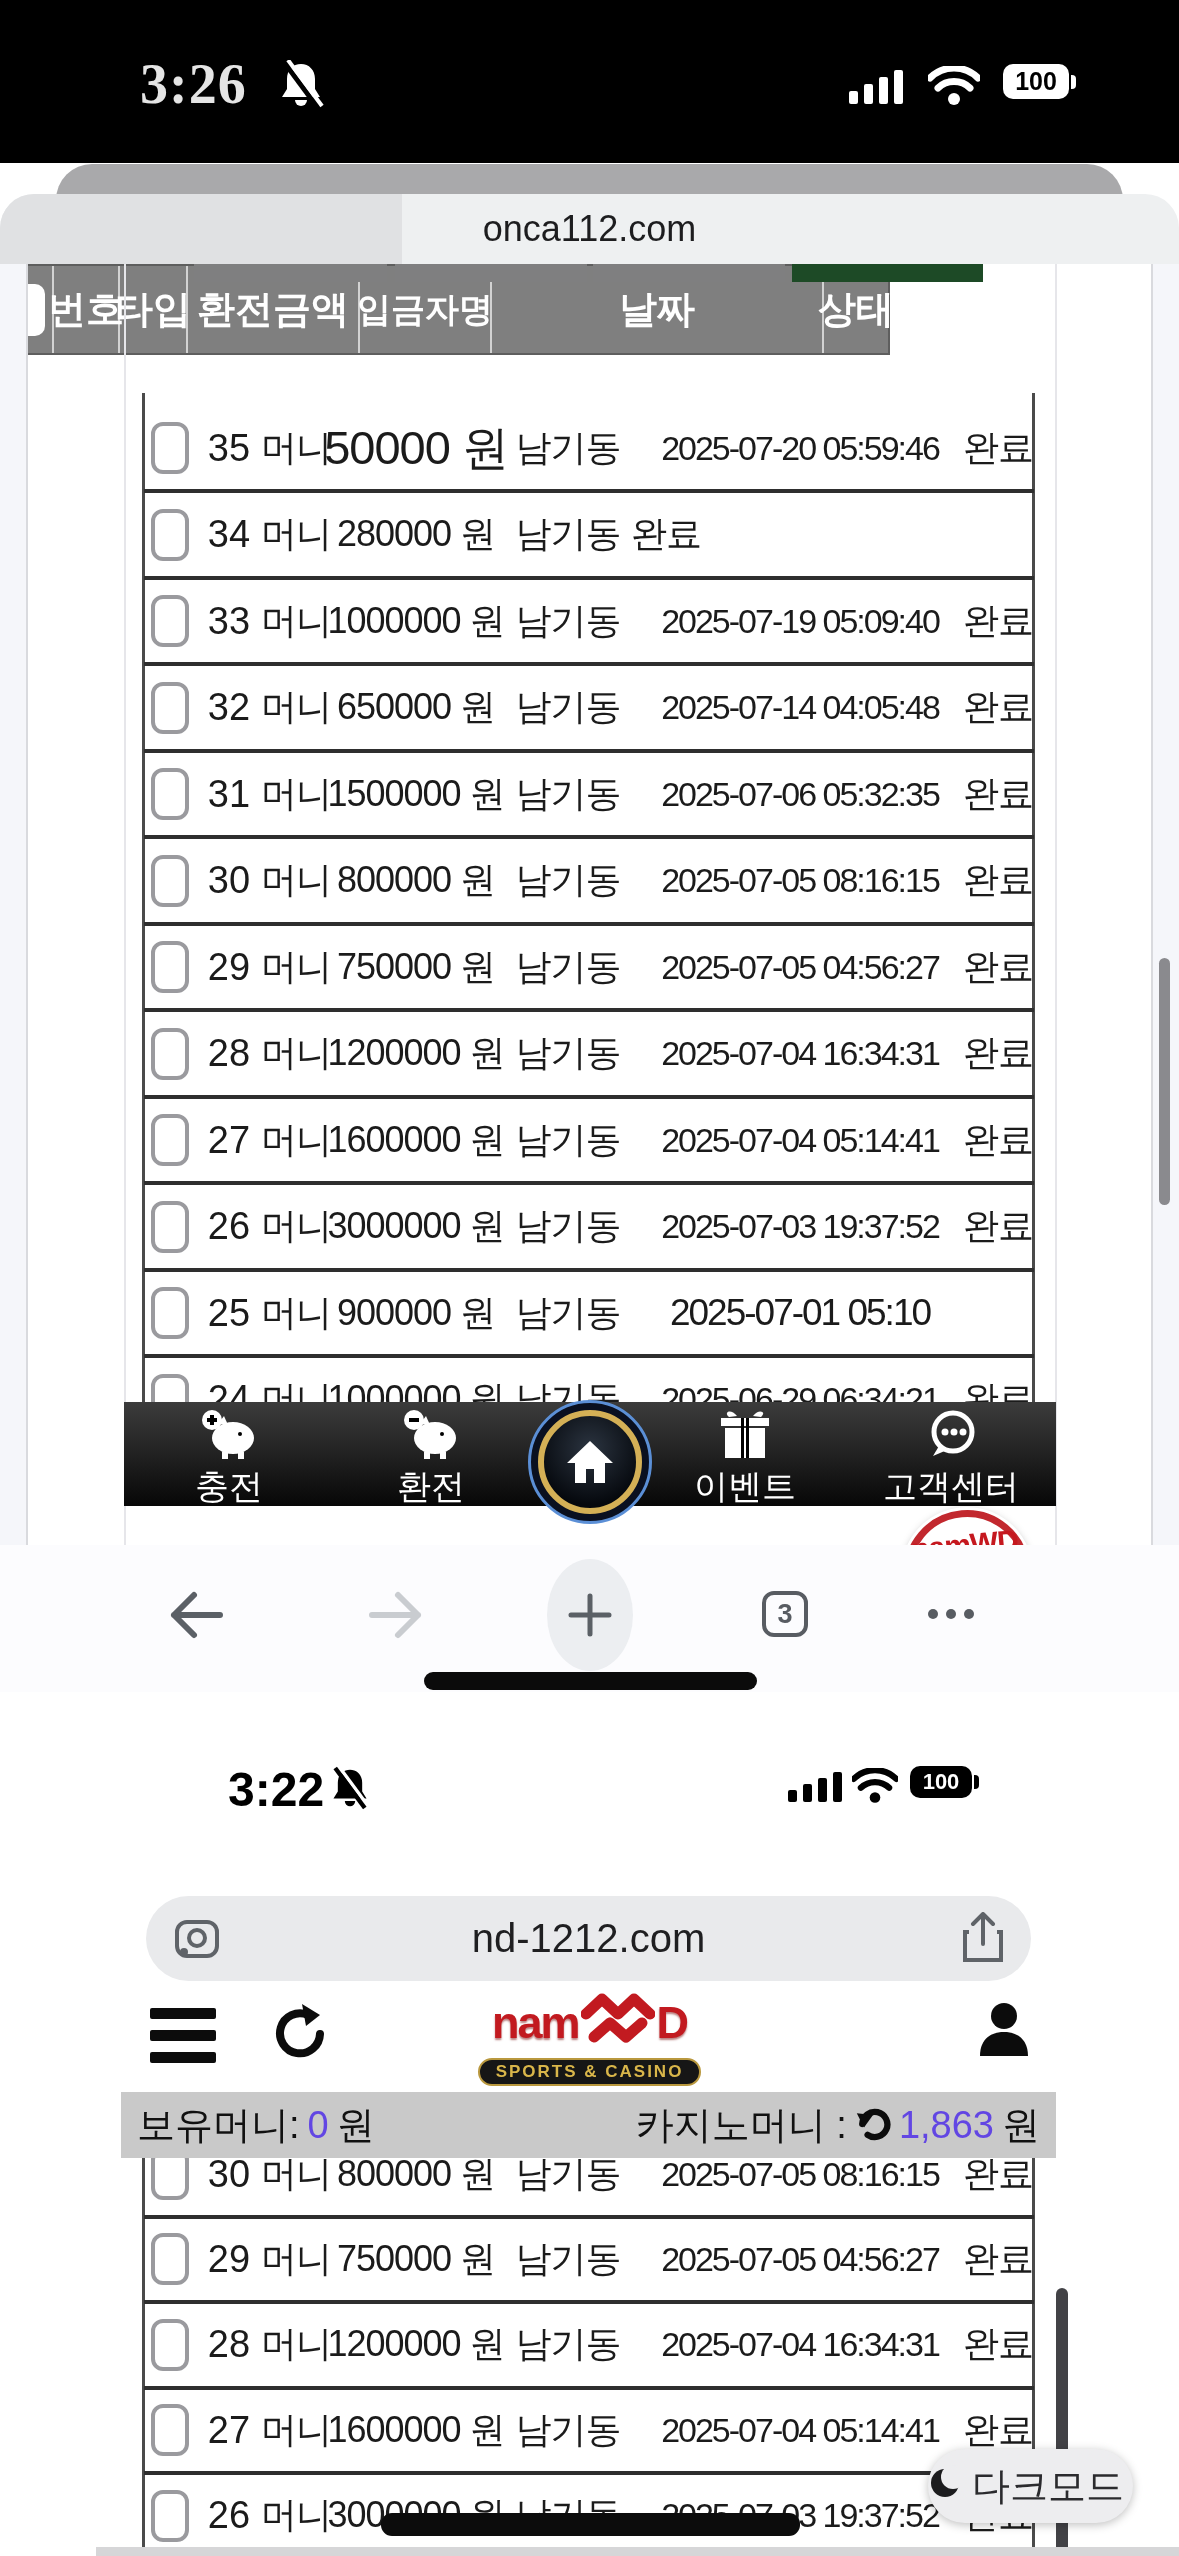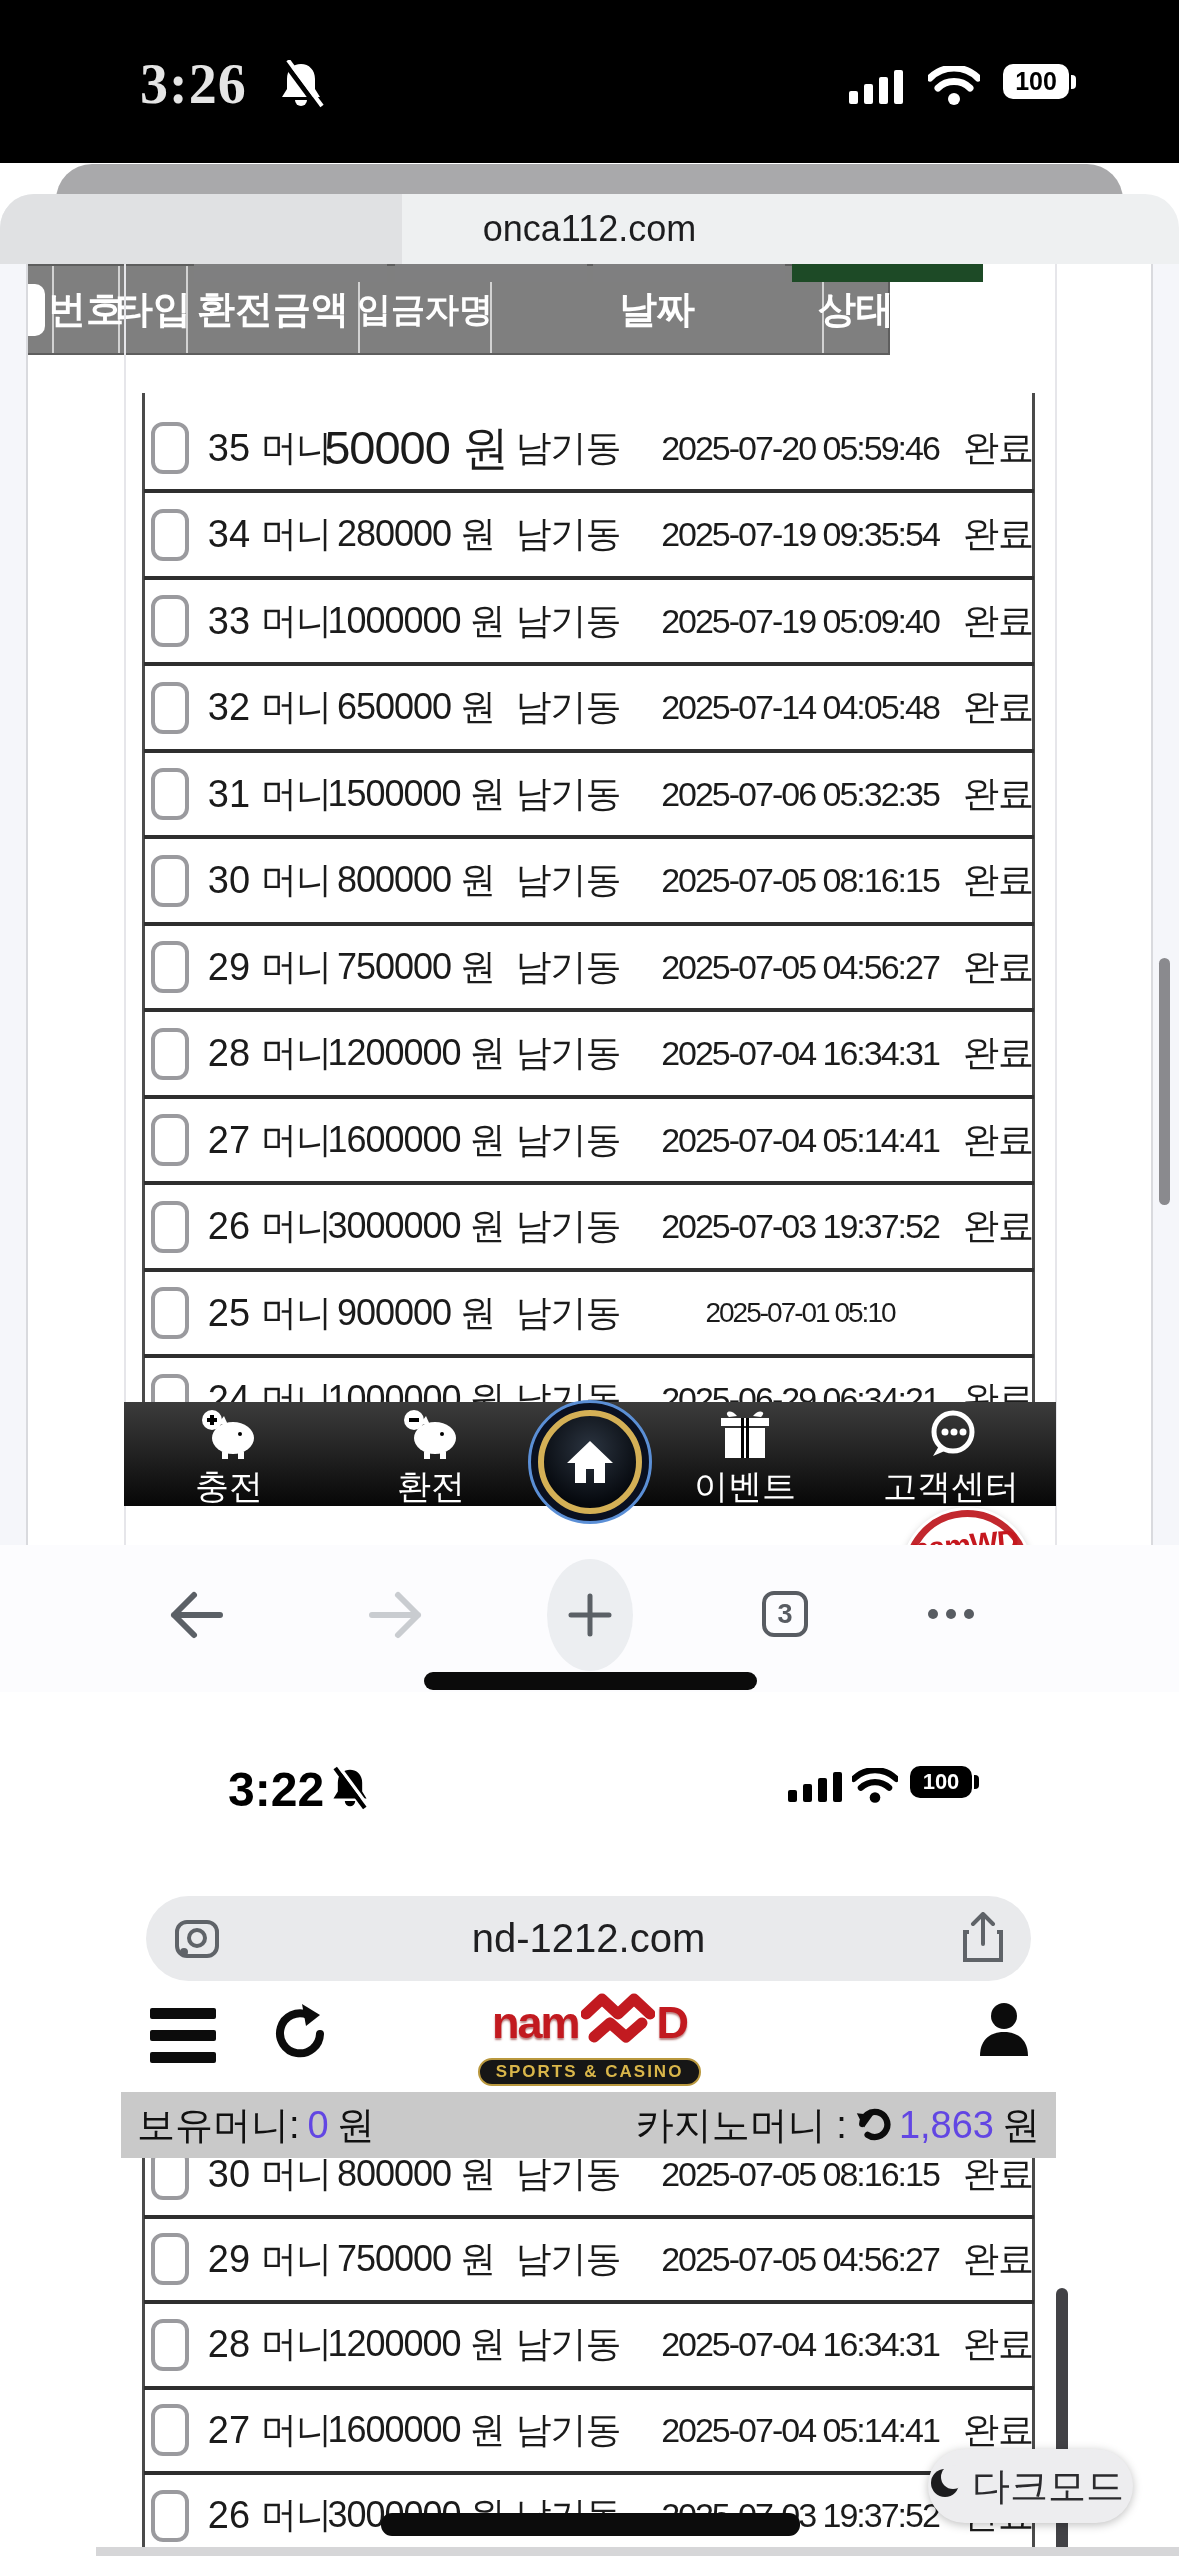--- a/index.html
+++ b/index.html
@@ -202,21 +202,20 @@
         </div>
         <div class="sep" style="left: 144px; top: 225.25px;"></div>
         <div class="row" style="left: 144px; top: 226.5px;">
           <div class="c" style="width: 52px;">
             <div class="rchk"></div>
           </div>
           <div class="c" style="width: 66px; font-size: 38px; letter-spacing: 0px;">34</div>
           <div class="c" style="width: 68px; font-size: 36px; letter-spacing: -1px;">머니</div>
           <div class="c" style="width: 172px; font-size: 36px; letter-spacing: -1px;">280000 원</div>
           <div class="c" style="width: 132px; font-size: 36px; letter-spacing: -1px;">남기동</div>
-          <div class="c" style="width: 332px; font-size: 34px; letter-spacing: -2px;">2025-07-19 09:35:54</div>
           <div class="c" style="width: 64px; font-size: 36px; letter-spacing: -1px;">완료</div>
         </div>
         <div class="sep" style="left: 144px; top: 311.75px;"></div>
         <div class="row" style="left: 144px; top: 313px;">
           <div class="c" style="width: 52px;">
             <div class="rchk"></div>
           </div>
           <div class="c" style="width: 66px; font-size: 38px; letter-spacing: 0px;">33</div>
           <div class="c" style="width: 68px; font-size: 36px; letter-spacing: -1px;">머니</div>
           <div class="c" style="width: 172px; font-size: 36px; letter-spacing: -1px;">1000000 원</div>
@@ -310,21 +309,21 @@
         </div>
         <div class="sep" style="left: 144px; top: 1003.75px;"></div>
         <div class="row" style="left: 144px; top: 1005px;">
           <div class="c" style="width: 52px;">
             <div class="rchk"></div>
           </div>
           <div class="c" style="width: 66px; font-size: 38px; letter-spacing: 0px;">25</div>
           <div class="c" style="width: 68px; font-size: 36px; letter-spacing: -1px;">머니</div>
           <div class="c" style="width: 172px; font-size: 36px; letter-spacing: -1px;">900000 원</div>
           <div class="c" style="width: 132px; font-size: 36px; letter-spacing: -1px;">남기동</div>
-          <div class="c" style="width: 332px; font-size: 28px; letter-spacing: -2px;">2025-07-01 05:10</div>
+          <div class="c" style="width: 332px; font-size: 37px; letter-spacing: -2px;">2025-07-01 05:10</div>
           <div class="c" style="width: 64px; font-size: 36px; letter-spacing: -1px;"></div>
         </div>
         <div class="sep" style="left: 144px; top: 1090.25px;"></div>
         <div class="row" style="left: 144px; top: 1091.5px;">
           <div class="c" style="width: 52px;">
             <div class="rchk"></div>
           </div>
           <div class="c" style="width: 66px; font-size: 38px; letter-spacing: 0px;">24</div>
           <div class="c" style="width: 68px; font-size: 36px; letter-spacing: -1px;">머니</div>
           <div class="c" style="width: 172px; font-size: 36px; letter-spacing: -1px;">1000000 원</div>

